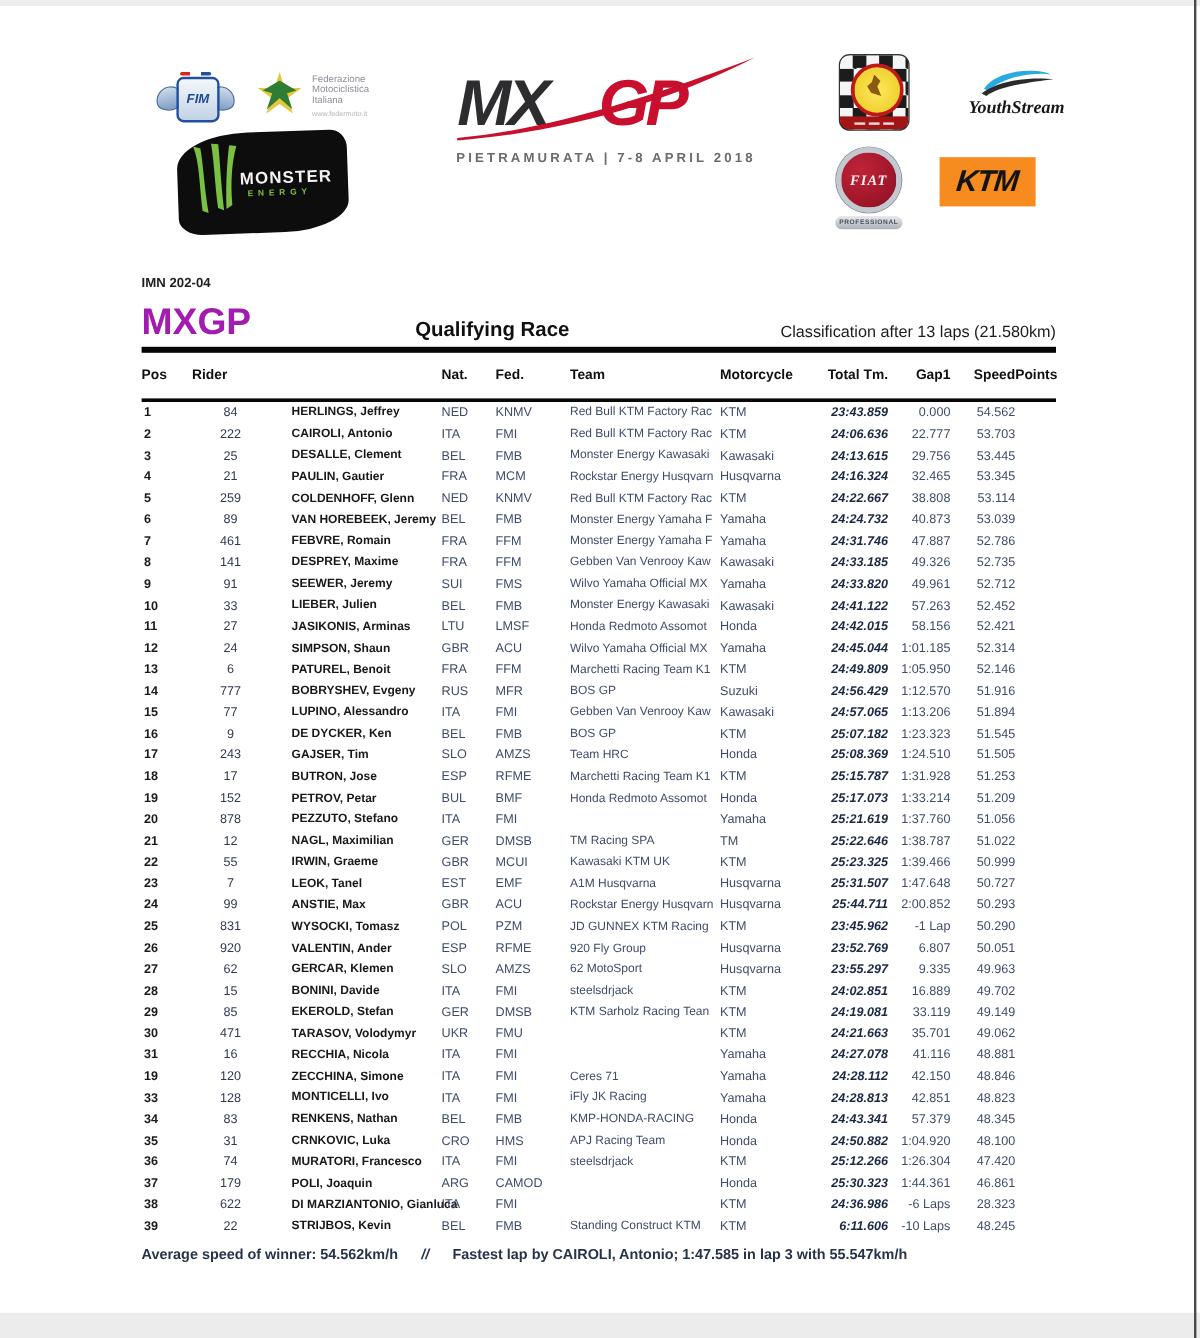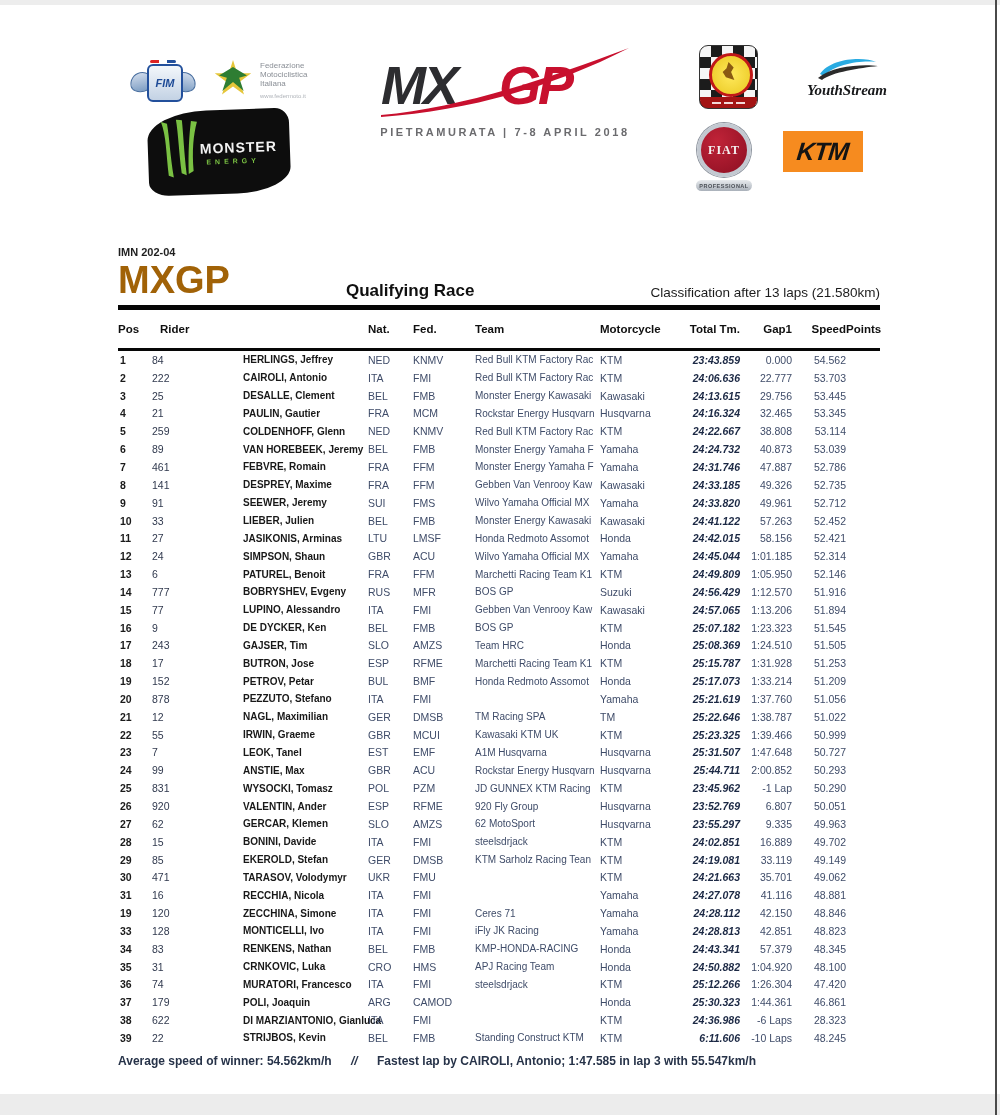--- a/index.html
+++ b/index.html
@@ -70,54 +70,54 @@
   .ys{position:absolute;left:786px;top:56px;width:122px;height:52px;text-align:center;}
   .ys .label{margin-top:26px;font-style:italic;font-weight:bold;font-size:15px;color:#17181a;
     font-family:"Liberation Serif",serif;}
 
   
   .fiat{position:absolute;left:696px;top:123px;width:56px;height:66px;text-align:center;}
   .fiat .disc{width:46px;height:46px;margin:0 auto;border-radius:50%;
     background:radial-gradient(circle at 35% 30%,#c02338,#8c0f22);
     border:4px solid #c3c9d1;box-shadow:0 0 0 1px #8d949e;
     display:flex;align-items:center;justify-content:center;}
-  .fiat .disc span{color:#f4f0f0;font-weight:bold;font-size:12px;letter-spacing:1px;
+  .fiat .disc span{color:#f4f0f0;font-weight:bold;font-style:italic;font-size:12px;letter-spacing:1px;
     font-family:"Liberation Serif",serif;}
   .fiat .plate{margin:3px auto 0;width:56px;height:11px;border-radius:6px;
     background:linear-gradient(#e8ebee,#aab1ba);display:flex;align-items:center;justify-content:center;}
   .fiat .plate span{font-size:5.5px;font-weight:bold;color:#4a4f56;letter-spacing:.5px;}
 
   
   .ktm{position:absolute;left:783px;top:131px;width:80px;height:41px;background:#f68b1f;
     display:flex;align-items:center;justify-content:center;}
   .ktm span{font-style:italic;font-weight:900;font-size:25px;color:#141414;letter-spacing:-1px;
     transform:skewX(-6deg);}
 
   
-  .sheet{position:absolute;left:118px;top:246px;width:762px;}
+  .sheet{position:absolute;left:118px;top:230px;width:762px;}
   .imn{font-size:11px;font-weight:bold;color:#1f1f1f;height:14px;}
   .titlerow{position:relative;height:44px;}
-  .cat{position:absolute;left:0;bottom:2px;font-size:38px;font-weight:bold;color:#a16207;letter-spacing:0;}
+  .cat{position:absolute;left:0;bottom:2px;font-size:31px;font-weight:bold;color:#a21caf;letter-spacing:0;}
   .race{position:absolute;left:228px;bottom:3px;font-size:17px;font-weight:bold;color:#101010;}
   .classif{position:absolute;right:0;bottom:4px;font-size:13.5px;color:#1c1c1c;}
   .bar{background:#060606;}
   .bar-thick{height:5px;margin-top:1px;}
   .bar-thin{height:3px;}
 
   .trow,.trow-h{display:grid;align-items:center;}
   .trow{grid-template-columns:34px 85px 131px 45px 62px 125px 76px 64px 52px 54px 34px;height:17.85px;}
   .trow-h{grid-template-columns:34px 216px 45px 62px 125px 76px 64px 52px 54px 34px;height:38px;}
   .trow-h .hc{font-size:11.5px;font-weight:bold;color:#101010;}
   .hc.left{text-align:left;}
   .hc.pad{padding-left:8px;}
   .hc.right{text-align:right;}
 
   .c{font-size:10.5px;color:#3f4c69;white-space:nowrap;}
   .c.pos{font-weight:bold;color:#1a1a1a;padding-left:2px;}
-  .c.num{text-align:left;padding-right:5px;color:#30394e;}
+  .c.num{text-align:center;padding-right:5px;color:#30394e;}
   .c.name{font-weight:bold;color:#181818;padding-left:6px;font-size:10px;overflow:visible;}
   .c.team{font-size:10px;}
   .c.total{text-align:right;font-weight:bold;color:#1b2844;font-style:italic;}
   .c.gap{text-align:right;}
   .c.speed{text-align:right;}
 
   .summary{margin-top:7px;font-size:12px;font-weight:bold;color:#273349;}
   .summary .sep{margin:0 16px;font-style:italic;}
 </style>
 </head>

